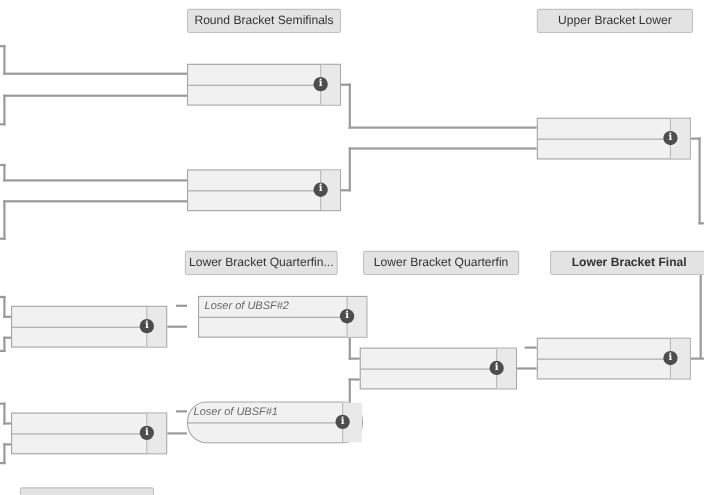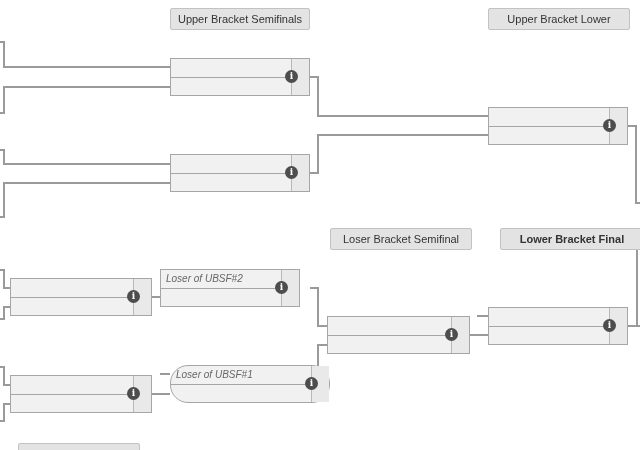--- a/index.html
+++ b/index.html
@@ -112,21 +112,21 @@
       <div class="slot"></div>
       <div class="score-col"></div>
       <div class="info">i</div>
     </div>
     <div class="match" style="left: 10px; top: 375px; width: 142px; height: 38px;">
       <div class="slot"></div>
       <div class="slot"></div>
       <div class="score-col"></div>
       <div class="info">i</div>
     </div>
-    <div class="match" style="left: 160px; top: 269px; width: 140px; height: 38px;">
+    <div class="match" style="left: 180px; top: 269px; width: 154px; height: 38px;">
       <div class="slot">Loser of UBSF#2</div>
       <div class="slot"></div>
       <div class="score-col"></div>
       <div class="info">i</div>
     </div>
     <div class="match" style="left: 170px; top: 365px; width: 160px; height: 38px; border-radius: 18px;">
       <div class="slot">Loser of UBSF#1</div>
       <div class="slot"></div>
       <div class="score-col"></div>
       <div class="info">i</div>
@@ -136,18 +136,19 @@
       <div class="slot"></div>
       <div class="score-col"></div>
       <div class="info">i</div>
     </div>
     <div class="match" style="left: 488px; top: 307px; width: 140px; height: 38px;">
       <div class="slot"></div>
       <div class="slot"></div>
       <div class="score-col"></div>
       <div class="info">i</div>
     </div>
-    <div class="hdr" style="left: 170px; top: 8px; width: 140px; height: 22px;">Upper Bracket Semifinals</div>
+    <div class="hdr" style="left: 170px; top: 8px; width: 140px; height: 22px;">Round Bracket Semifinals</div>
     <div class="hdr" style="left: 488px; top: 8px; width: 142px; height: 22px;">Upper Bracket Lower</div>
-    <div class="hdr" style="left: 330px; top: 228px; width: 142px; height: 22px;">Loser Bracket Semifinal</div>
+    <div class="hdr" style="left: 168px; top: 228px; width: 139px; height: 22px;">Lower Bracket Quarterfin...</div>
+    <div class="hdr" style="left: 330px; top: 228px; width: 142px; height: 22px;">Lower Bracket Quarterfin</div>
     <div class="hdr" style="left: 500px; top: 228px; width: 144px; height: 22px; font-weight: bold;">Lower Bracket Final</div>
     <div class="hdr" style="left: 18px; top: 443px; width: 122px; height: 22px;"></div>
   </div>
 
 </body></html>

